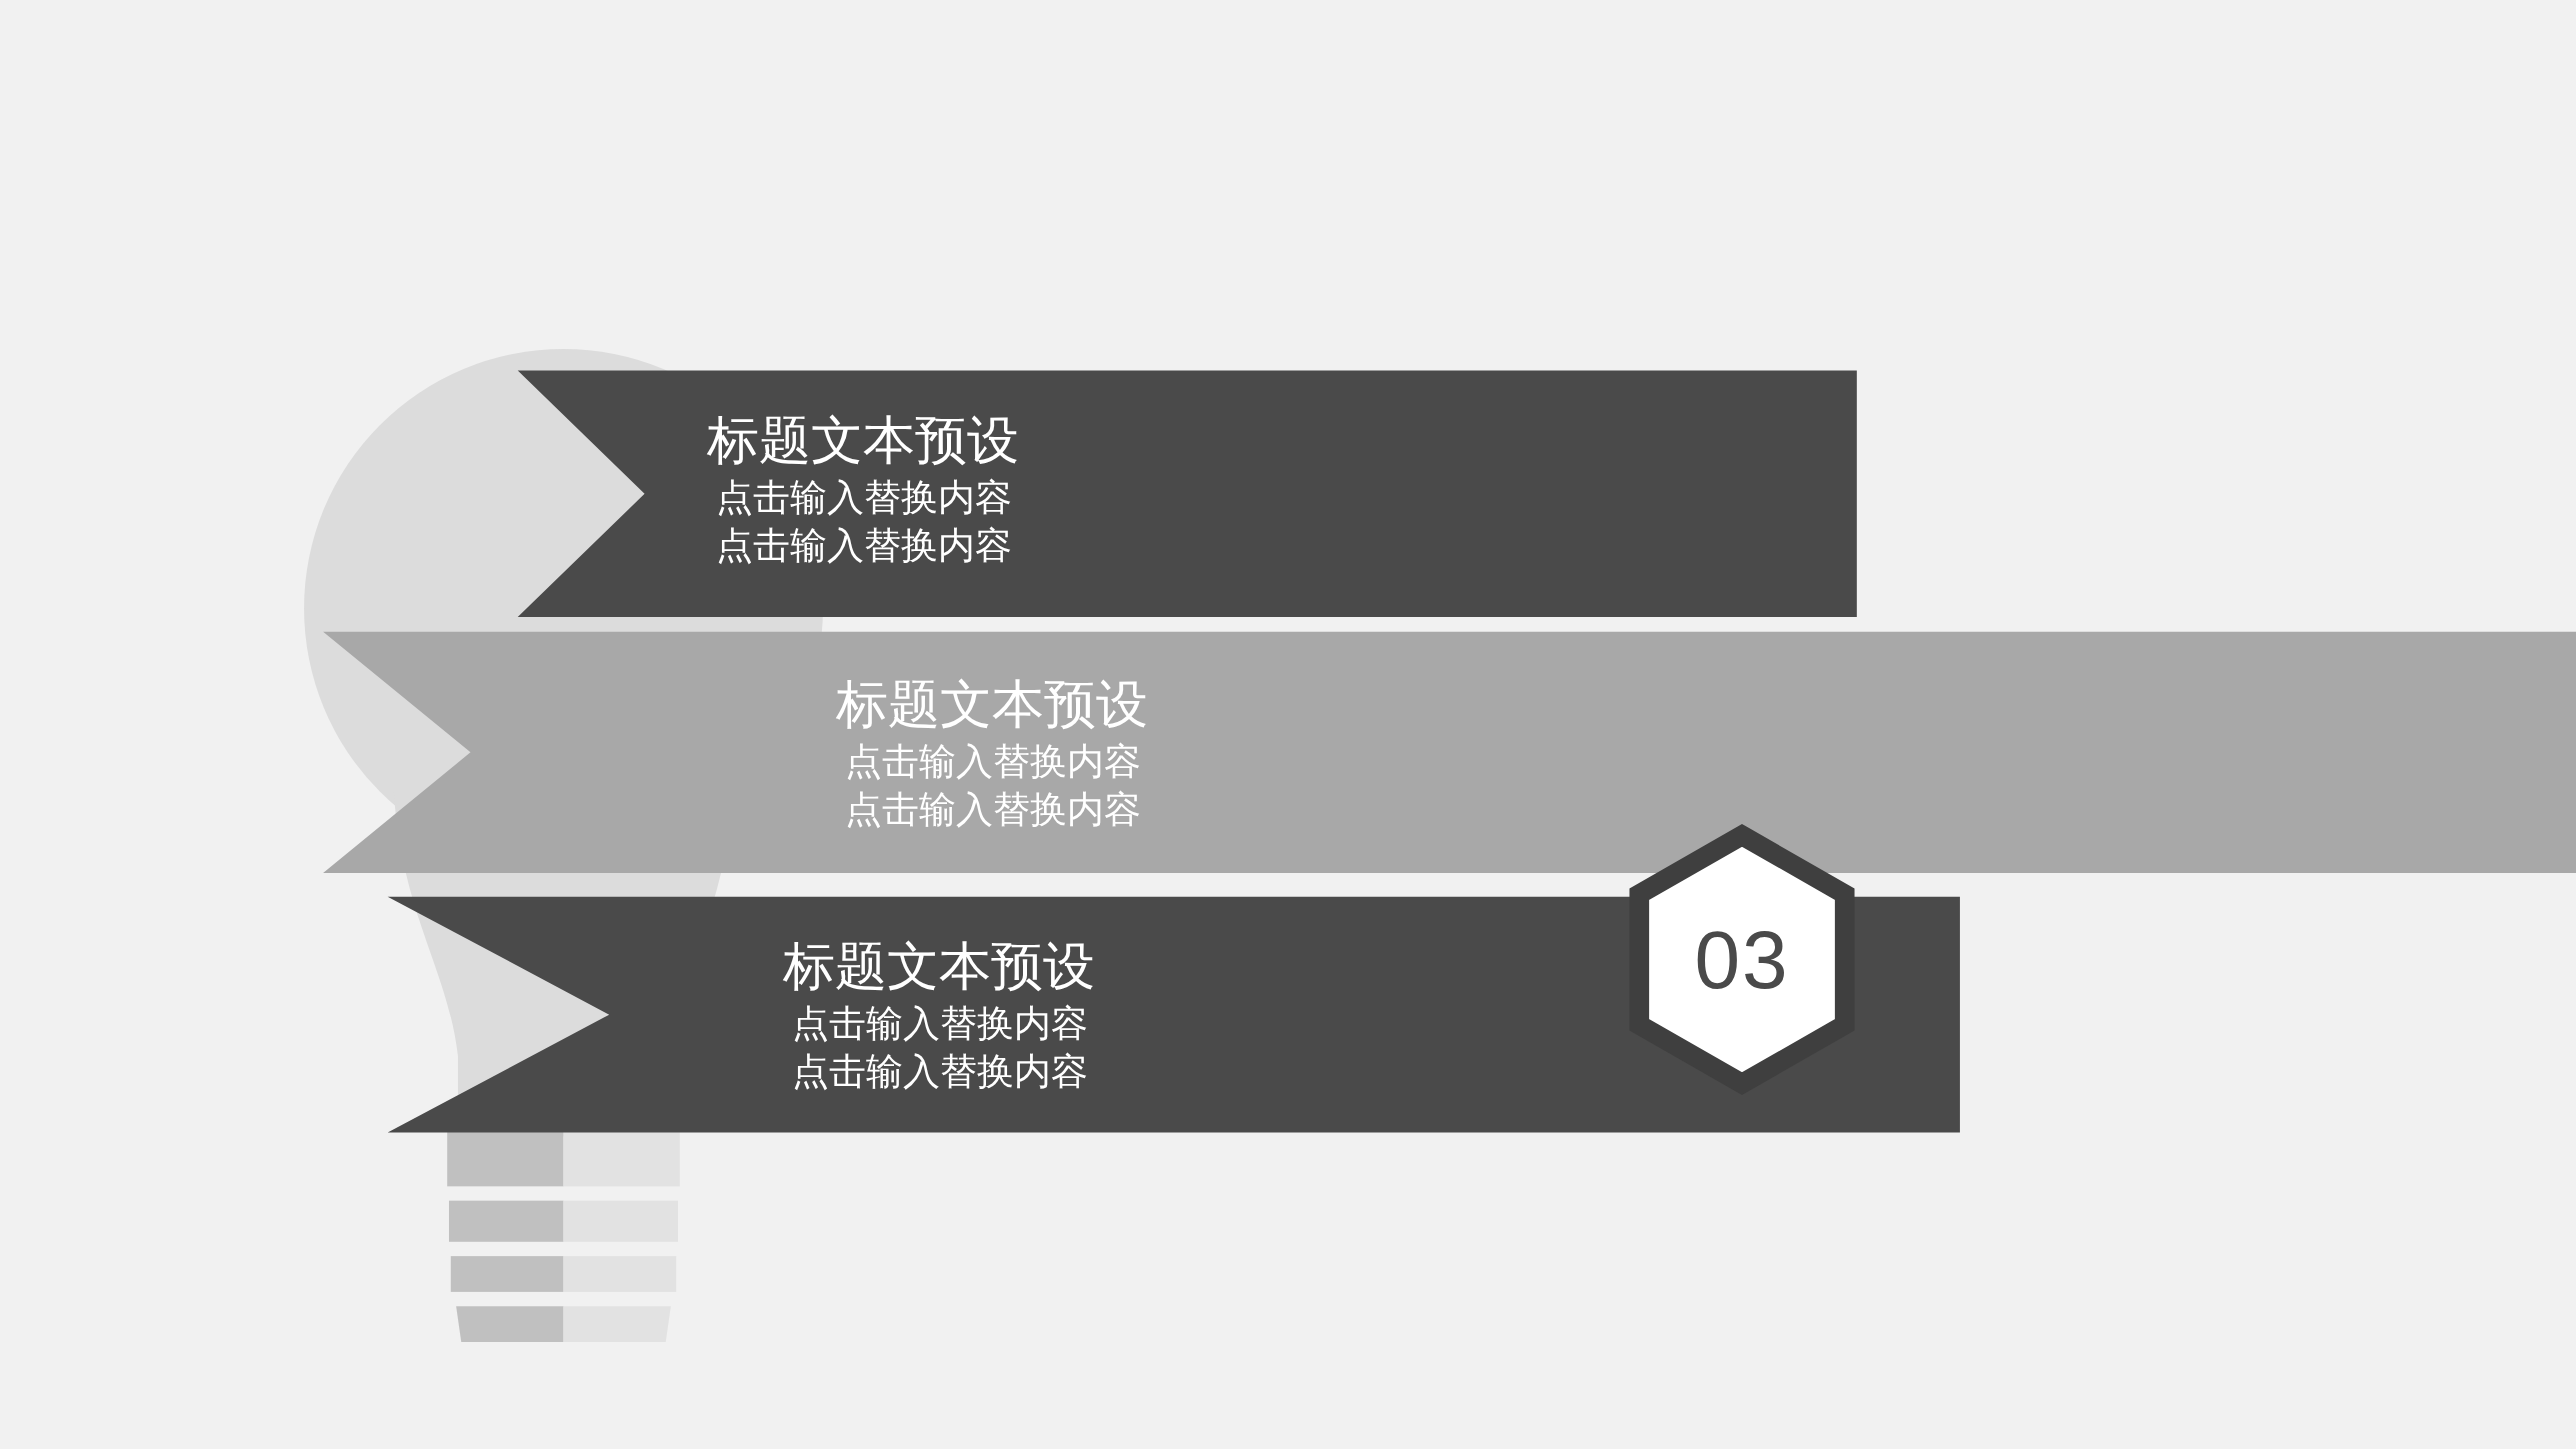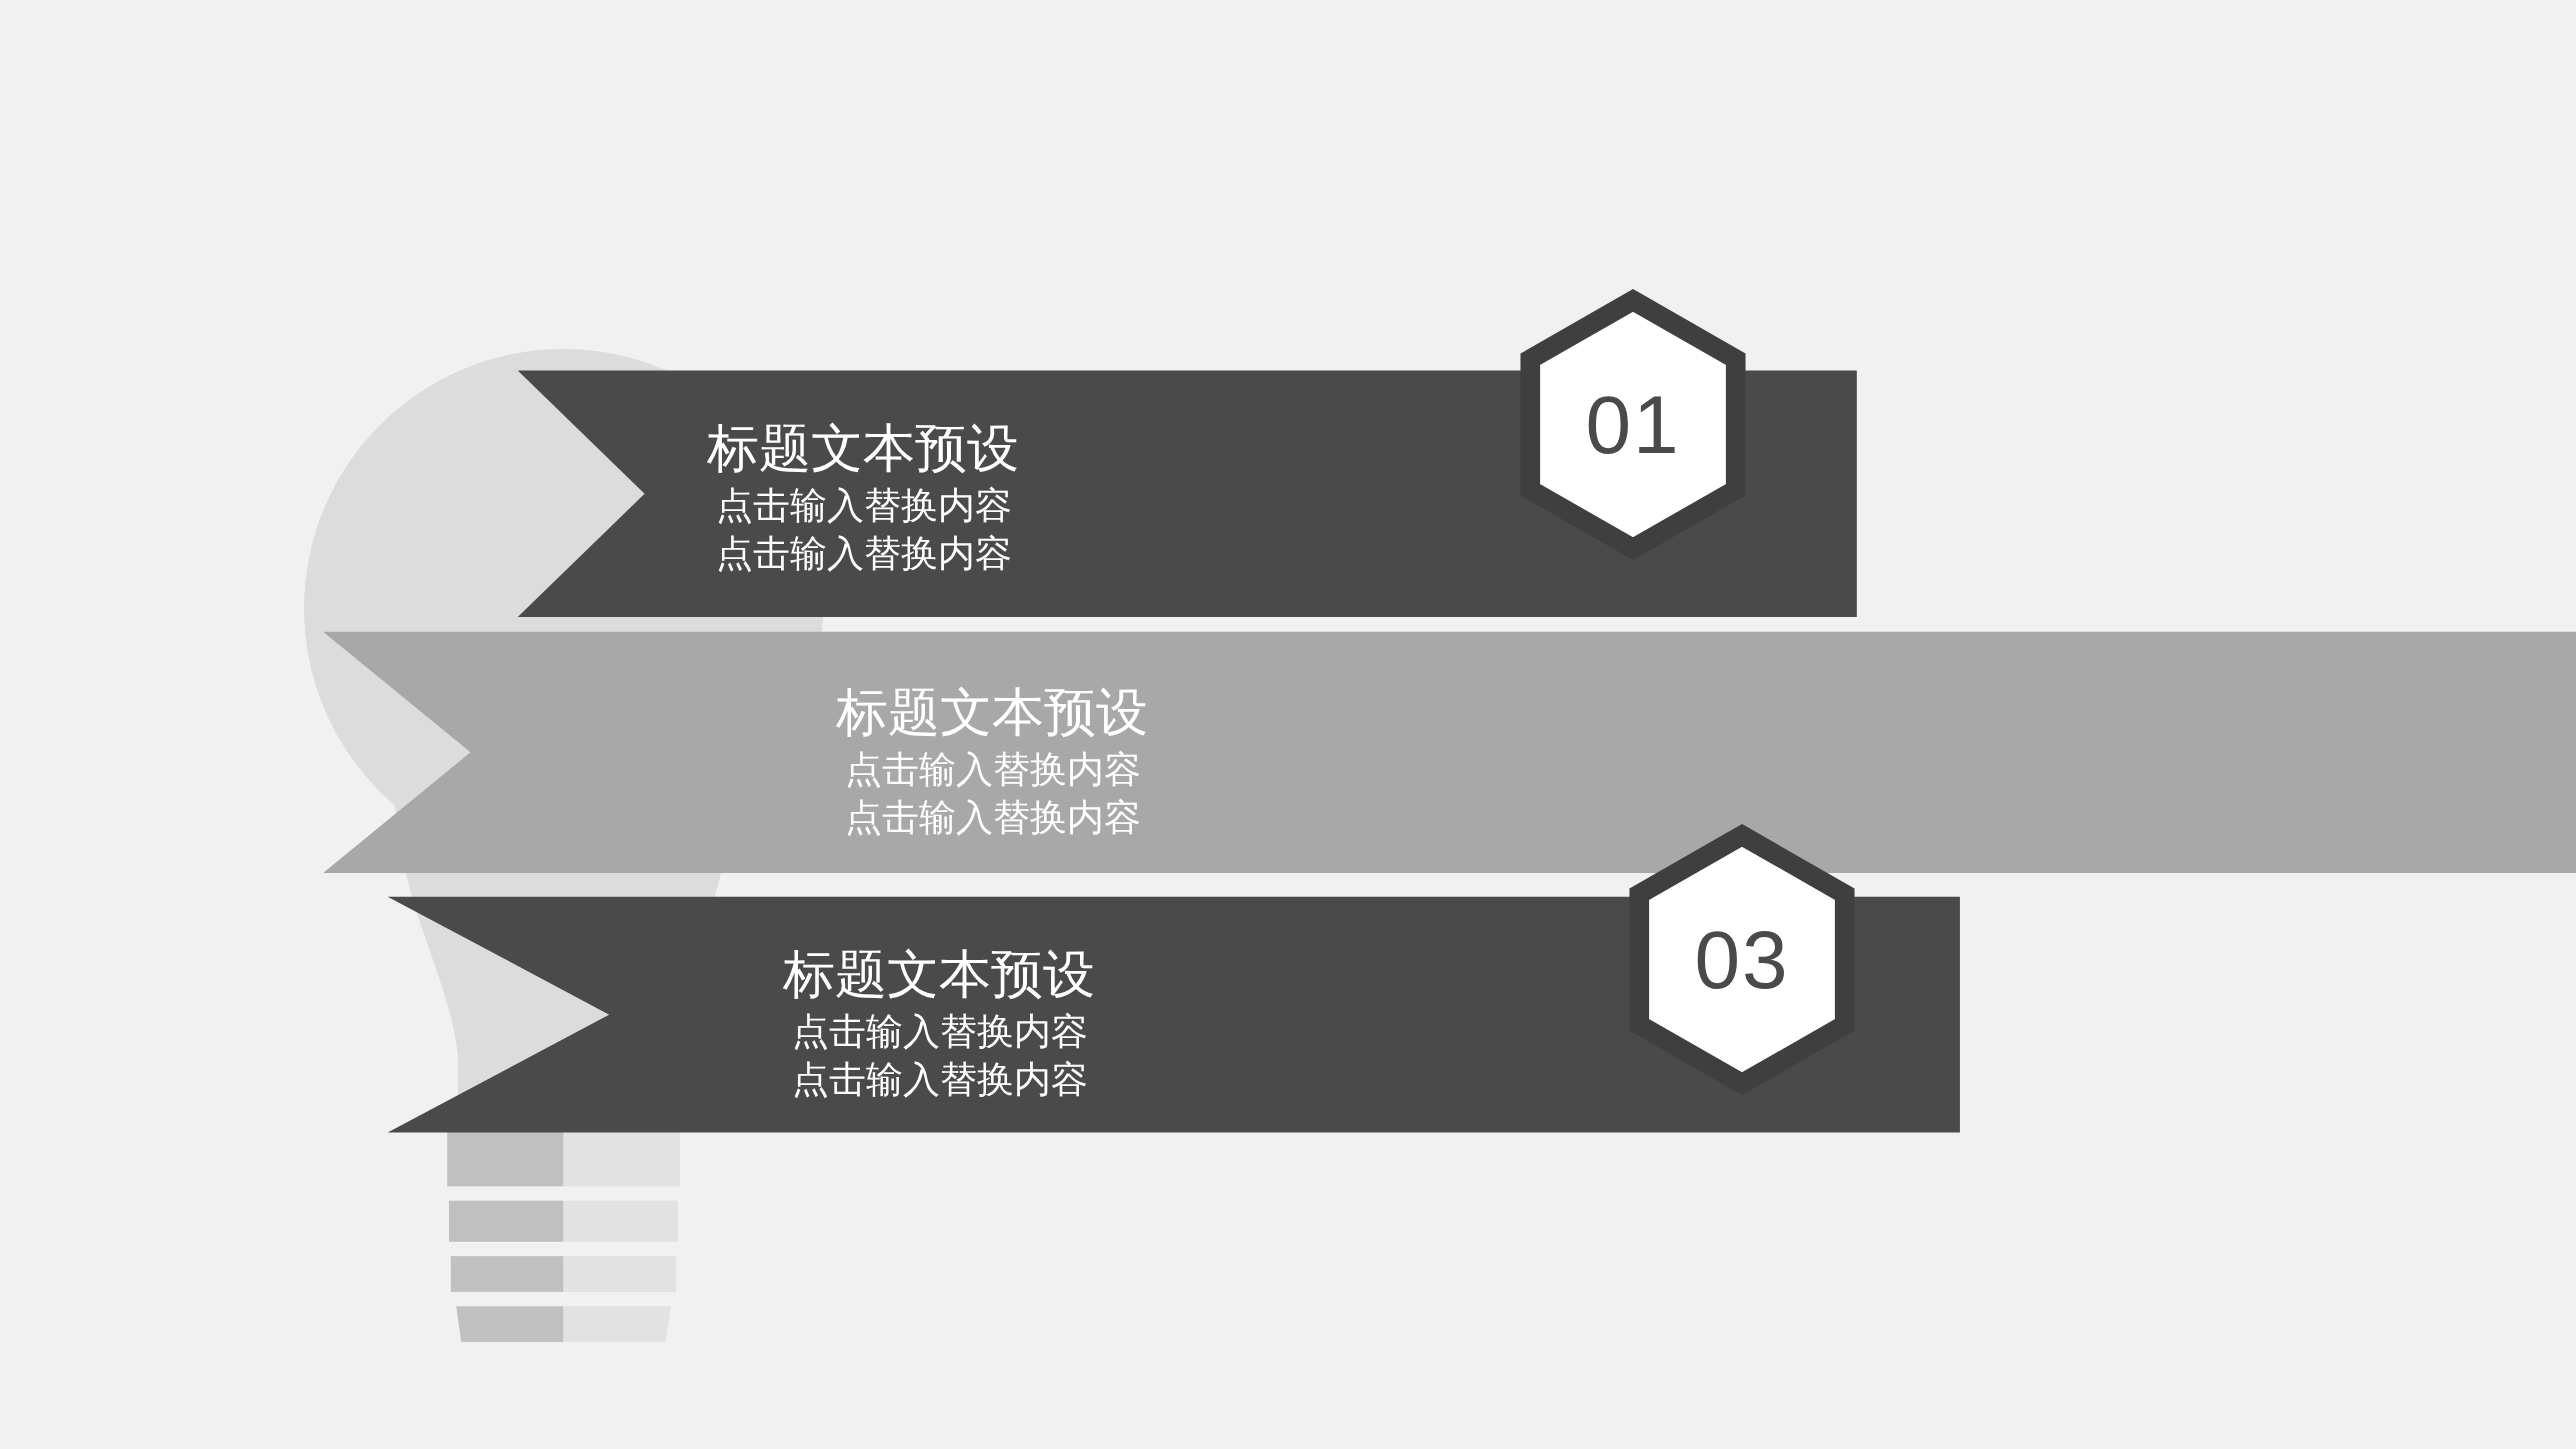--- a/index.html
+++ b/index.html
@@ -47,21 +47,20 @@
 
   
   .band {
     position: absolute;
   }
   .band svg { display: block; }
 
   .band-text {
     position: absolute;
     pointer-events: none;
-    margin-top: 8px;
   }
   .band-title {
     font-size: 52px;
     line-height: 1.16;
     color: #ffffff;
     white-space: nowrap;
     margin: 0 0 3.6px 0;
   }
   .band-line {
     font-size: 37px;
@@ -175,26 +174,20 @@
     </svg>
   </div>
   <div class="band-text" id="band3-text">
     <div class="band-title">标题文本预设</div>
     <div class="band-body">
       <p class="band-line">点击输入替换内容</p>
       <p class="band-line">点击输入替换内容</p>
     </div>
   </div>
 
-  <div class="hex" id="hex1">
-    <svg width="224" height="259" viewBox="0 0 250 290">
-      <polygon points="125,6 240,72 240,218 125,284 10,218 10,72" fill="#ffffff" stroke="#3f3f3f" stroke-width="22" stroke-linejoin="miter"></polygon>
-    </svg>
-    <div class="hex-num">01</div>
-  </div>
 
 
   <div class="hex" id="hex3">
     <svg width="224" height="259" viewBox="0 0 250 290">
       <polygon points="125,6 240,72 240,218 125,284 10,218 10,72" fill="#ffffff" stroke="#3f3f3f" stroke-width="22" stroke-linejoin="miter"></polygon>
     </svg>
     <div class="hex-num">03</div>
   </div>
 
 </div>

